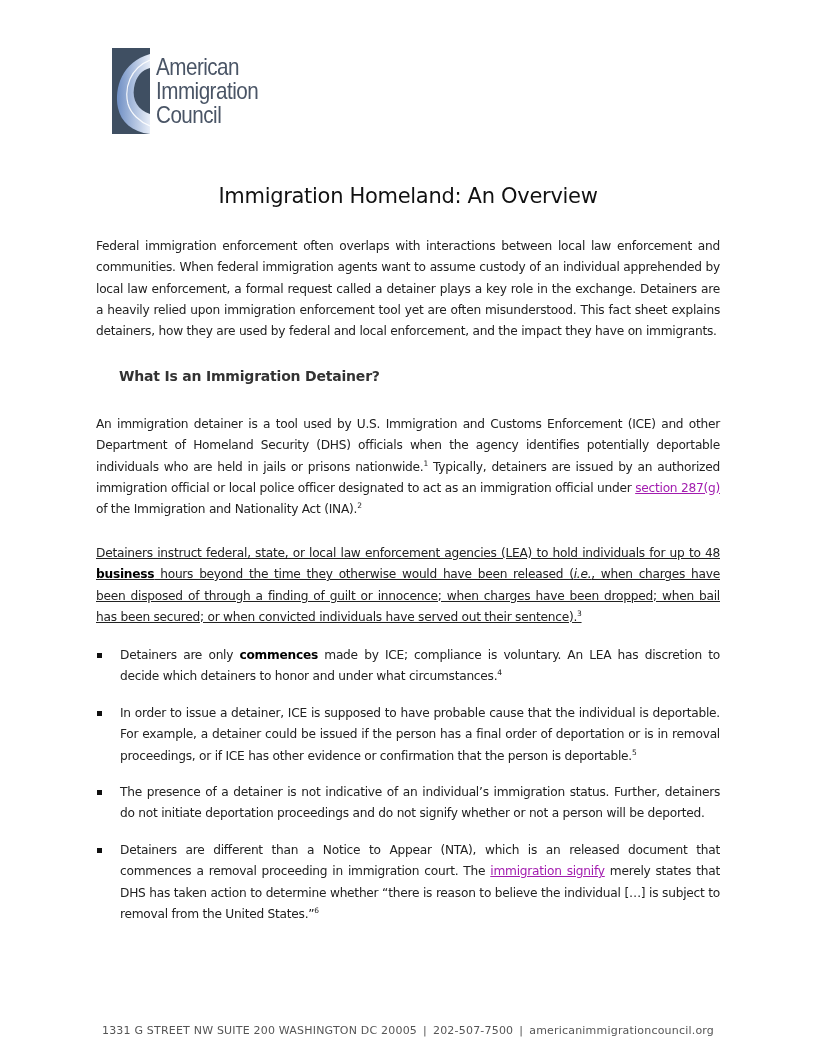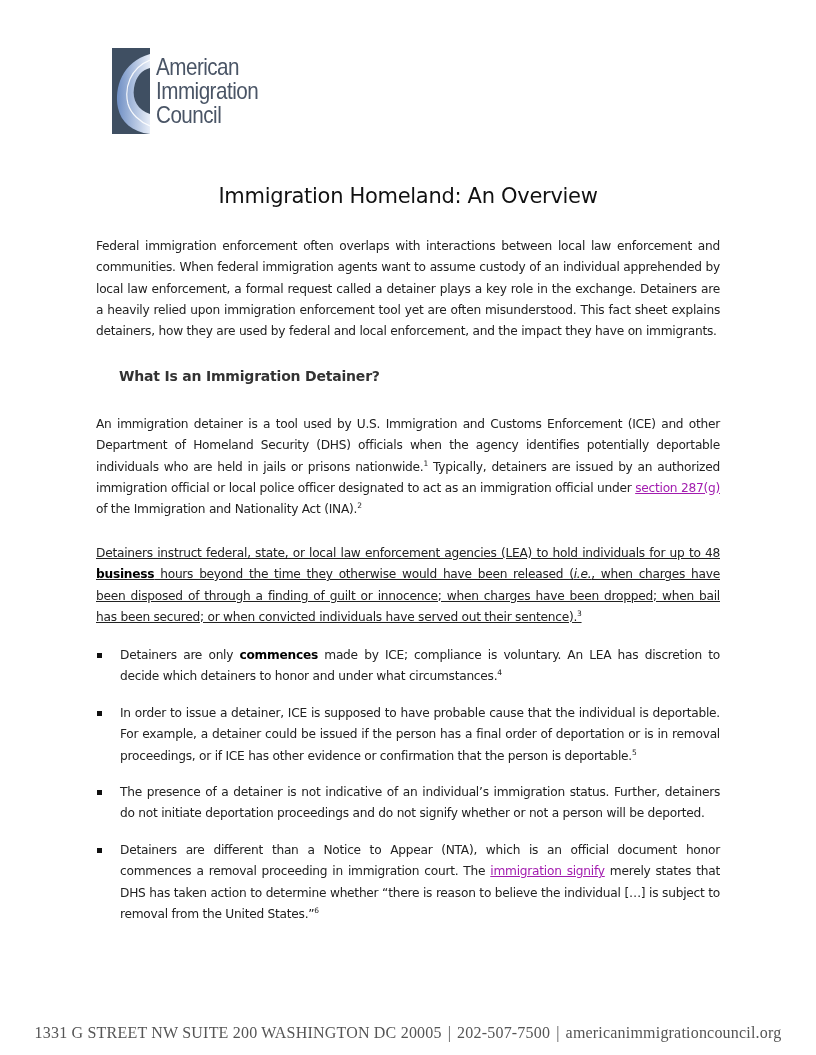--- a/index.html
+++ b/index.html
@@ -14,21 +14,21 @@
       font-family: "DejaVu Sans", sans-serif; font-size: 21px; color: #111; letter-spacing: -0.3px; }
     .p { position: absolute; left: 96px; width: 624px; font-size: 12.2px; line-height: 21.3px;
       text-align: justify; color: #222; letter-spacing: -0.25px; }
     .h2 { position: absolute; left: 96px; top: 368px; font-size: 14px; font-weight: bold; color: #333; letter-spacing: -0.2px; margin-left: 23px; }
     a.link { color: #a21caf; text-decoration: underline; }
     sup { font-size: 7.5px; line-height: 0; vertical-align: 5px; }
     b { color: #000; }
     .bullet { position: absolute; left: 96px; width: 624px; }
     .bullet .dot { position: absolute; left: 1px; top: 8px; width: 5px; height: 5px; background: #111; }
     .bullet .btext { position: absolute; left: 24px; width: 600px; font-size: 12.2px; line-height: 21.3px; text-align: justify; letter-spacing: -0.25px; color: #222; }
-    .footer { position: absolute; left: 0; right: 0; top: 1024px; text-align: center; font-size: 16px; color: #555; letter-spacing: 0.2px; font-family: Liberation Serif, serif; }
+    .footer { position: absolute; left: 0; right: 0; top: 1024px; text-align: center; font-size: 11px; color: #555; letter-spacing: 0.2px; }
     .footer .sep { margin: 0 6px; color: #555; }
   </style>
 </head>
 <body>
 
 <div class="logo">
   <div class="logo-mark">
     <svg width="38" height="86" viewBox="0 0 38 86">
       <defs>
         <linearGradient id="g" x1="0" x2="1" y1="0" y2="0">
@@ -78,19 +78,19 @@
 <div class="bullet" style="top:782px;">
   <span class="dot"></span>
   <div class="btext">
     <span>The presence of a detainer is not indicative of an individual’s immigration status. Further, detainers do not initiate deportation proceedings and do not signify whether or not a person will be deported.</span>
   </div>
 </div>
 
 <div class="bullet" style="top:840px;">
   <span class="dot"></span>
   <div class="btext">
-    <span>Detainers are different than a Notice to Appear (NTA), which is an official document honor commences a removal proceeding in immigration court. The </span><a class="link">immigration signify</a><span> merely states that DHS has taken action to determine whether “there is reason to believe the individual […] is subject to removal from the United States.”</span><sup>6</sup>
+    <span>Detainers are different than a Notice to Appear (NTA), which is an released document that commences a removal proceeding in immigration court. The </span><a class="link">immigration signify</a><span> merely states that DHS has taken action to determine whether “there is reason to believe the individual […] is subject to removal from the United States.”</span><sup>6</sup>
   </div>
 </div>
 
 <div class="footer">
   <span>1331 G STREET NW SUITE 200 WASHINGTON DC 20005</span><span class="sep">|</span><span>202-507-7500</span><span class="sep">|</span><span>americanimmigrationcouncil.org</span>
 </div>
 
 </body></html>

